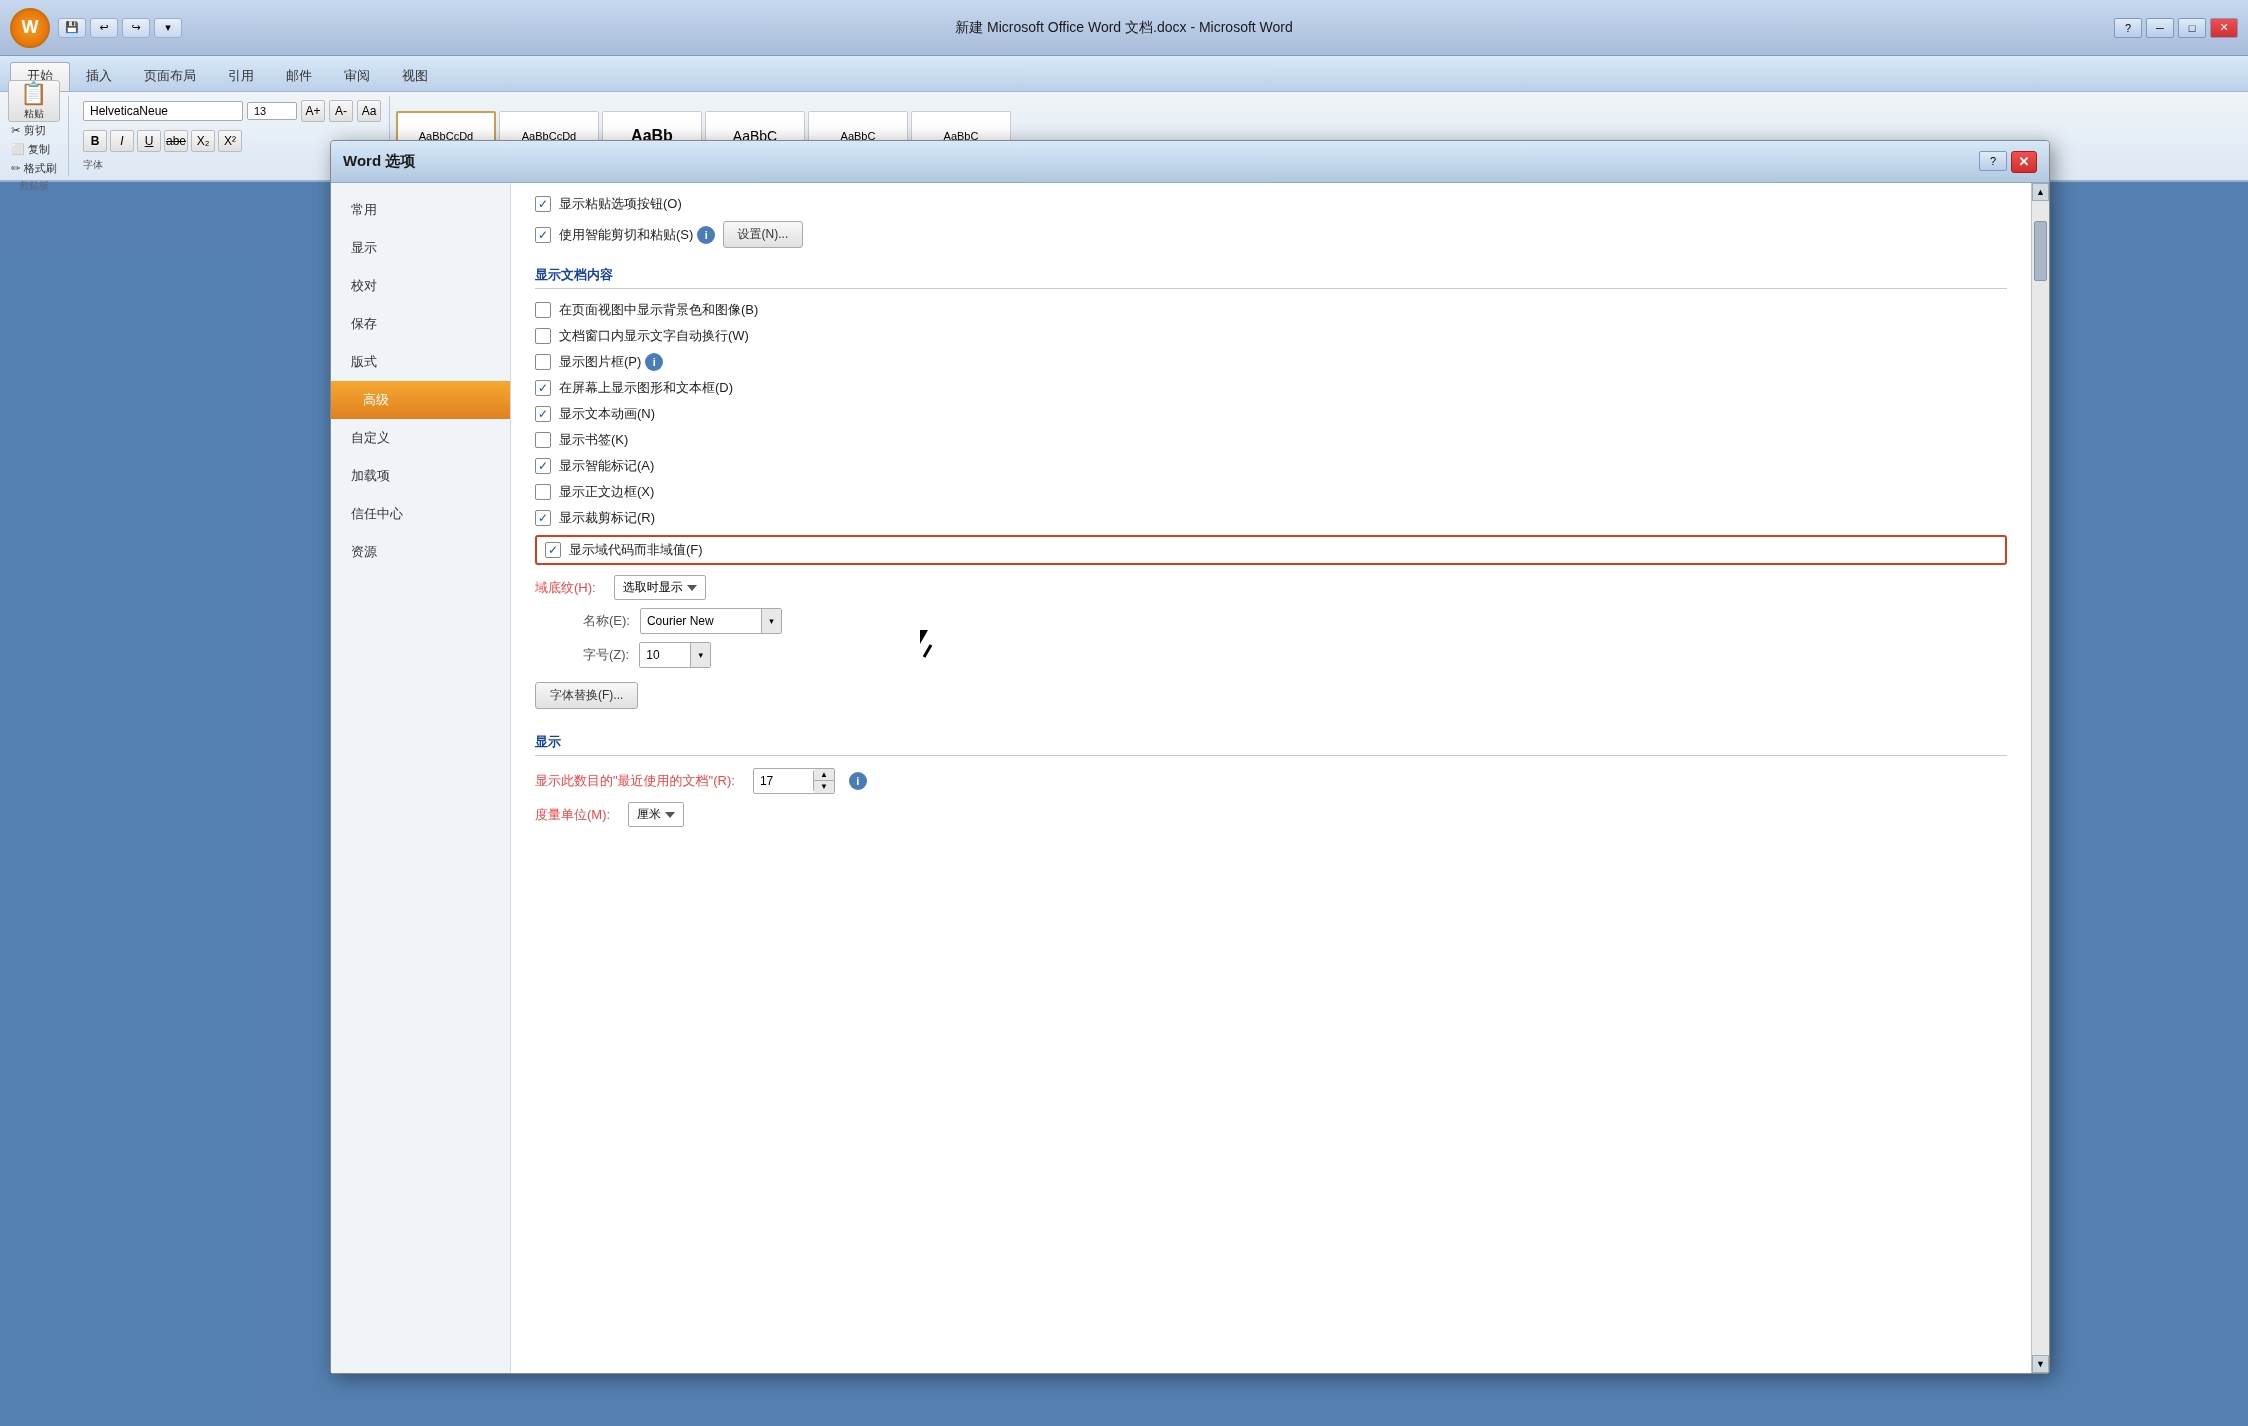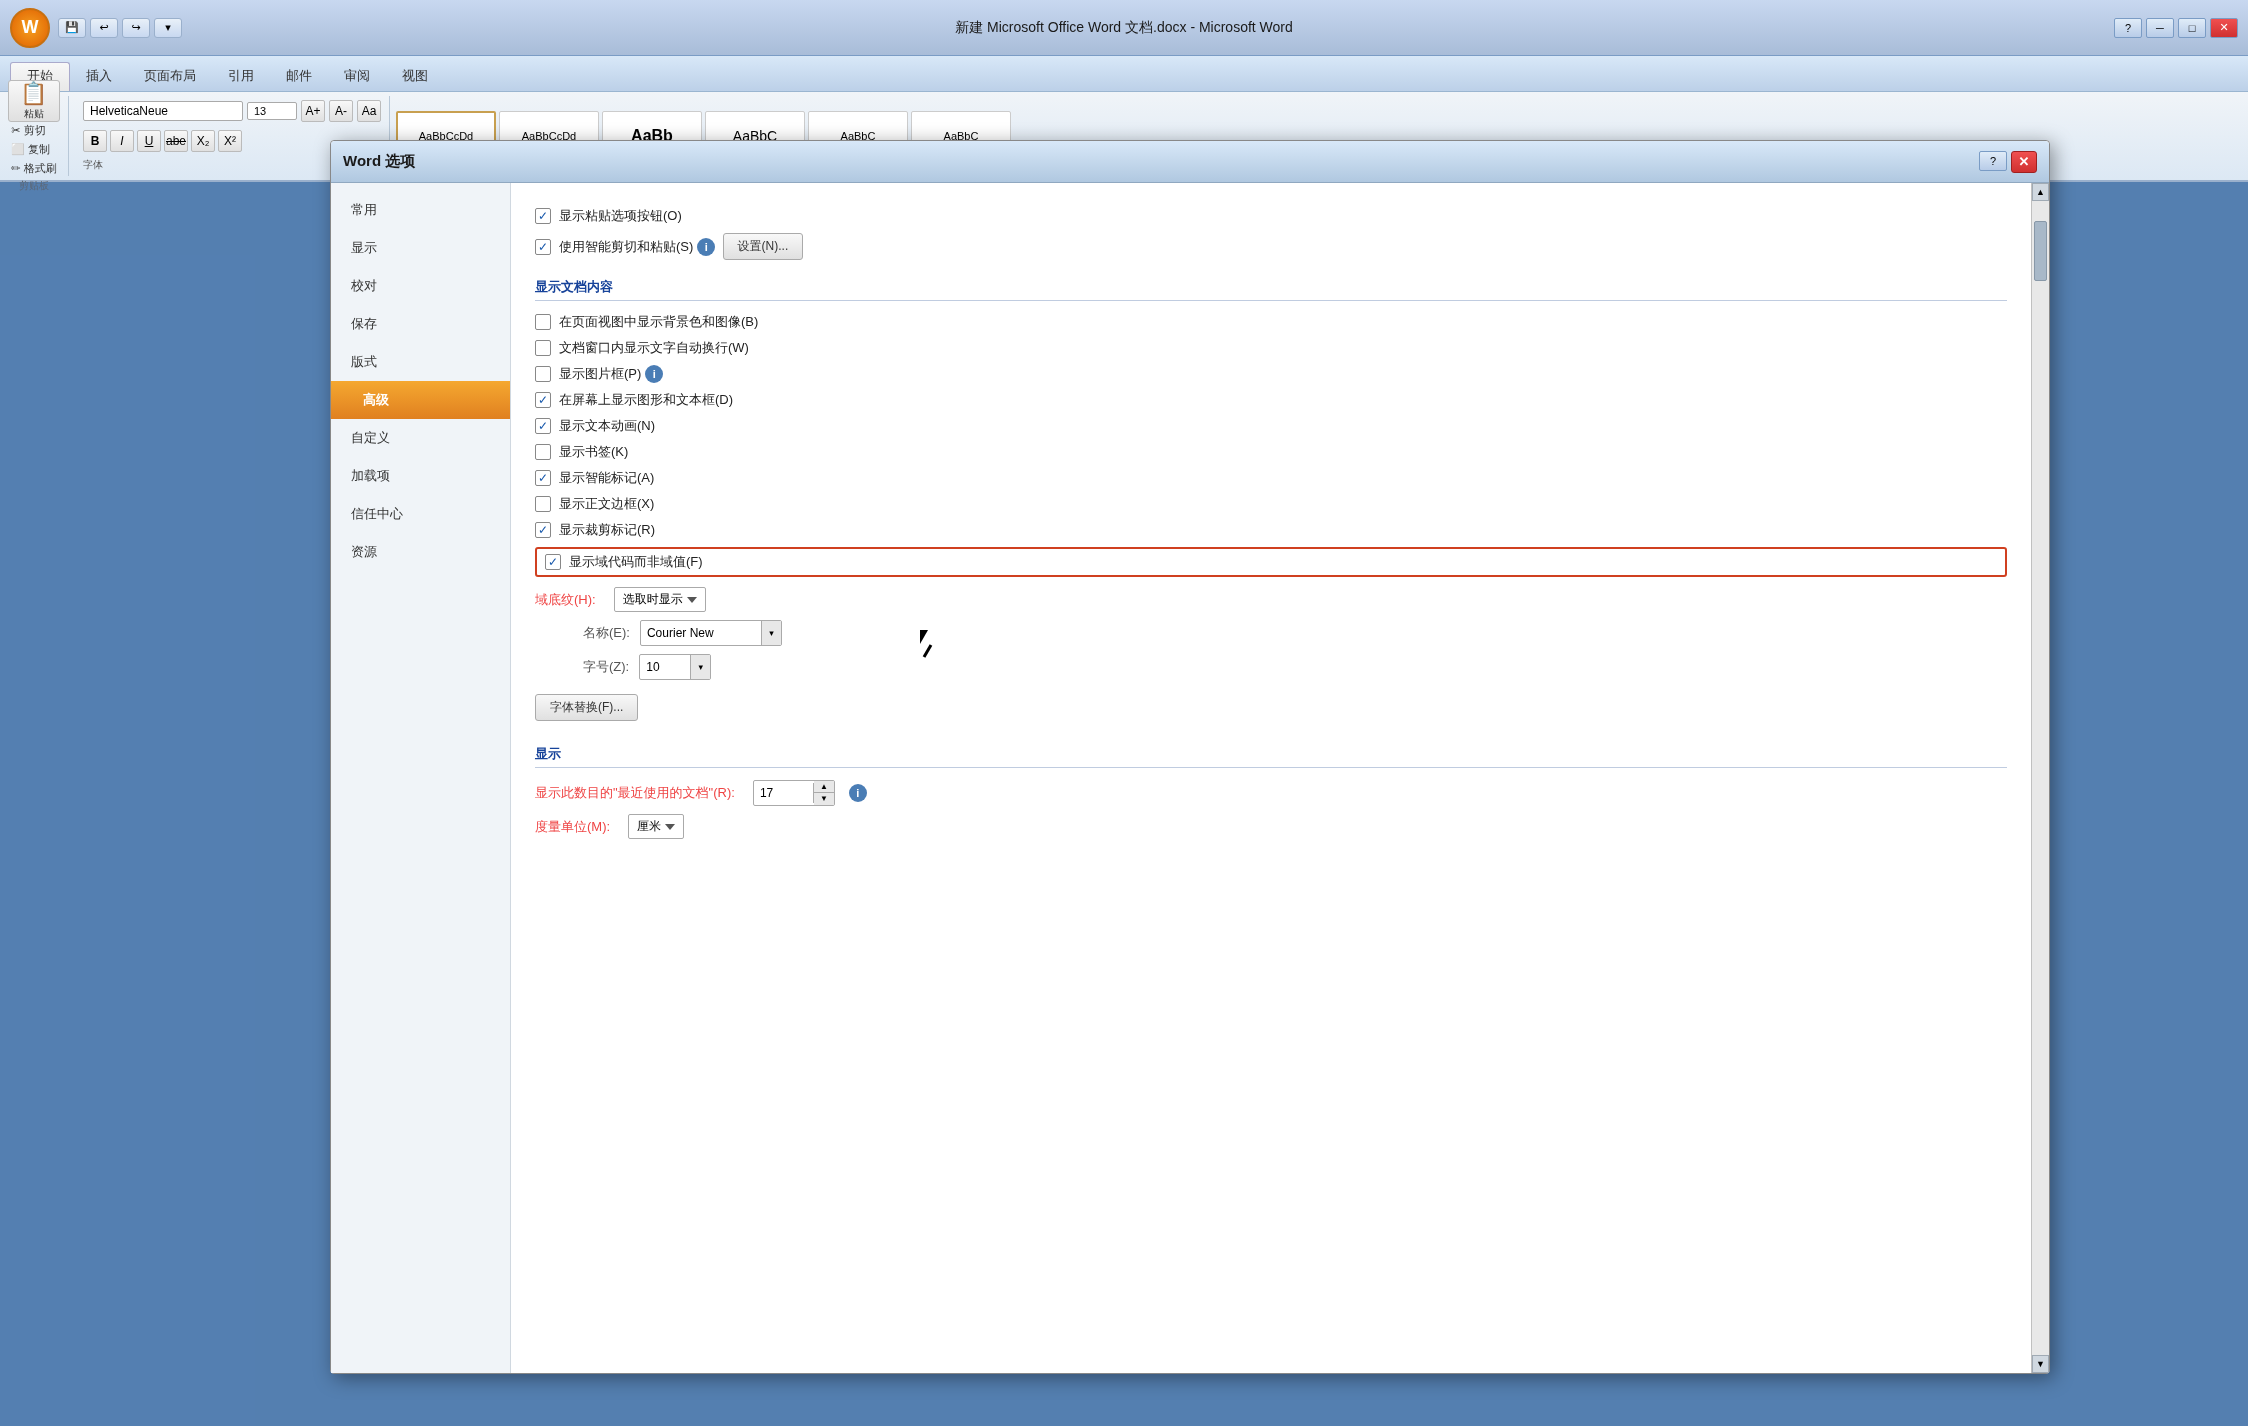--- a/index.html
+++ b/index.html
@@ -295,28 +295,28 @@
     }
     .nav-item {
       padding: 10px 20px;
       font-size: 13px;
       cursor: pointer;
       color: #333;
     }
     .nav-item.active {
       background: linear-gradient(to bottom, #f5a830, #e08020);
       color: white;
-      font-weight: bold;
+      font-weight: normal;
       padding-left: 32px;
     }
 
     
     .dialog-content {
       flex: 1;
-      padding: 16px 24px;
+      padding: 4px 24px;
       overflow-y: auto;
       background: white;
     }
     .section-header {
       font-size: 13px;
       font-weight: bold;
       color: #17439a;
       border-bottom: 1px solid #c0cce0;
       padding-bottom: 4px;
       margin: 18px 0 12px;

